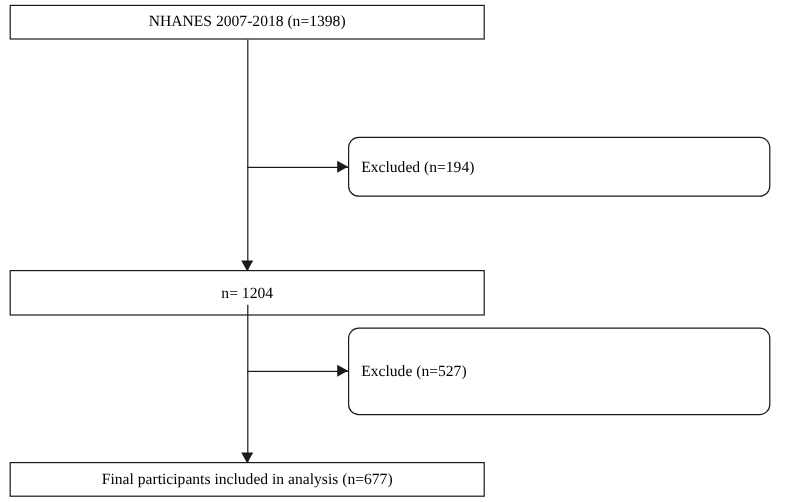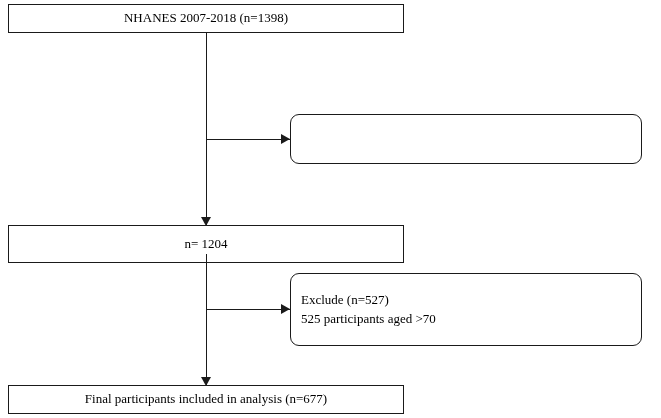--- a/index.html
+++ b/index.html
@@ -127,39 +127,39 @@
   </div>
 
   <div class="vline" id="vline-1"></div>
   <div class="arrow-down" id="arrow-down-1"></div>
 
   <div class="hline" id="hline-1"></div>
   <div class="arrow-right" id="arrow-right-1"></div>
 
   <div class="node rounded" id="box-excluded-1">
     <div class="lines">
+      <div>Excluded (n=194)</div>
     </div>
   </div>
 
   <div class="node center" id="box-mid">
     <div class="lines">
       <div>n= 1204</div>
     </div>
   </div>
 
   <div class="vline" id="vline-2"></div>
   <div class="arrow-down" id="arrow-down-2"></div>
 
   <div class="hline" id="hline-2"></div>
   <div class="arrow-right" id="arrow-right-2"></div>
 
   <div class="node rounded" id="box-excluded-2">
     <div class="lines">
       <div>Exclude (n=527)</div>
-      <div>525 participants aged &gt;70</div>
     </div>
   </div>
 
   <div class="node center" id="box-bottom">
     <div class="lines">
       <div>Final participants included in analysis (n=677)</div>
     </div>
   </div>
 
 </div>

